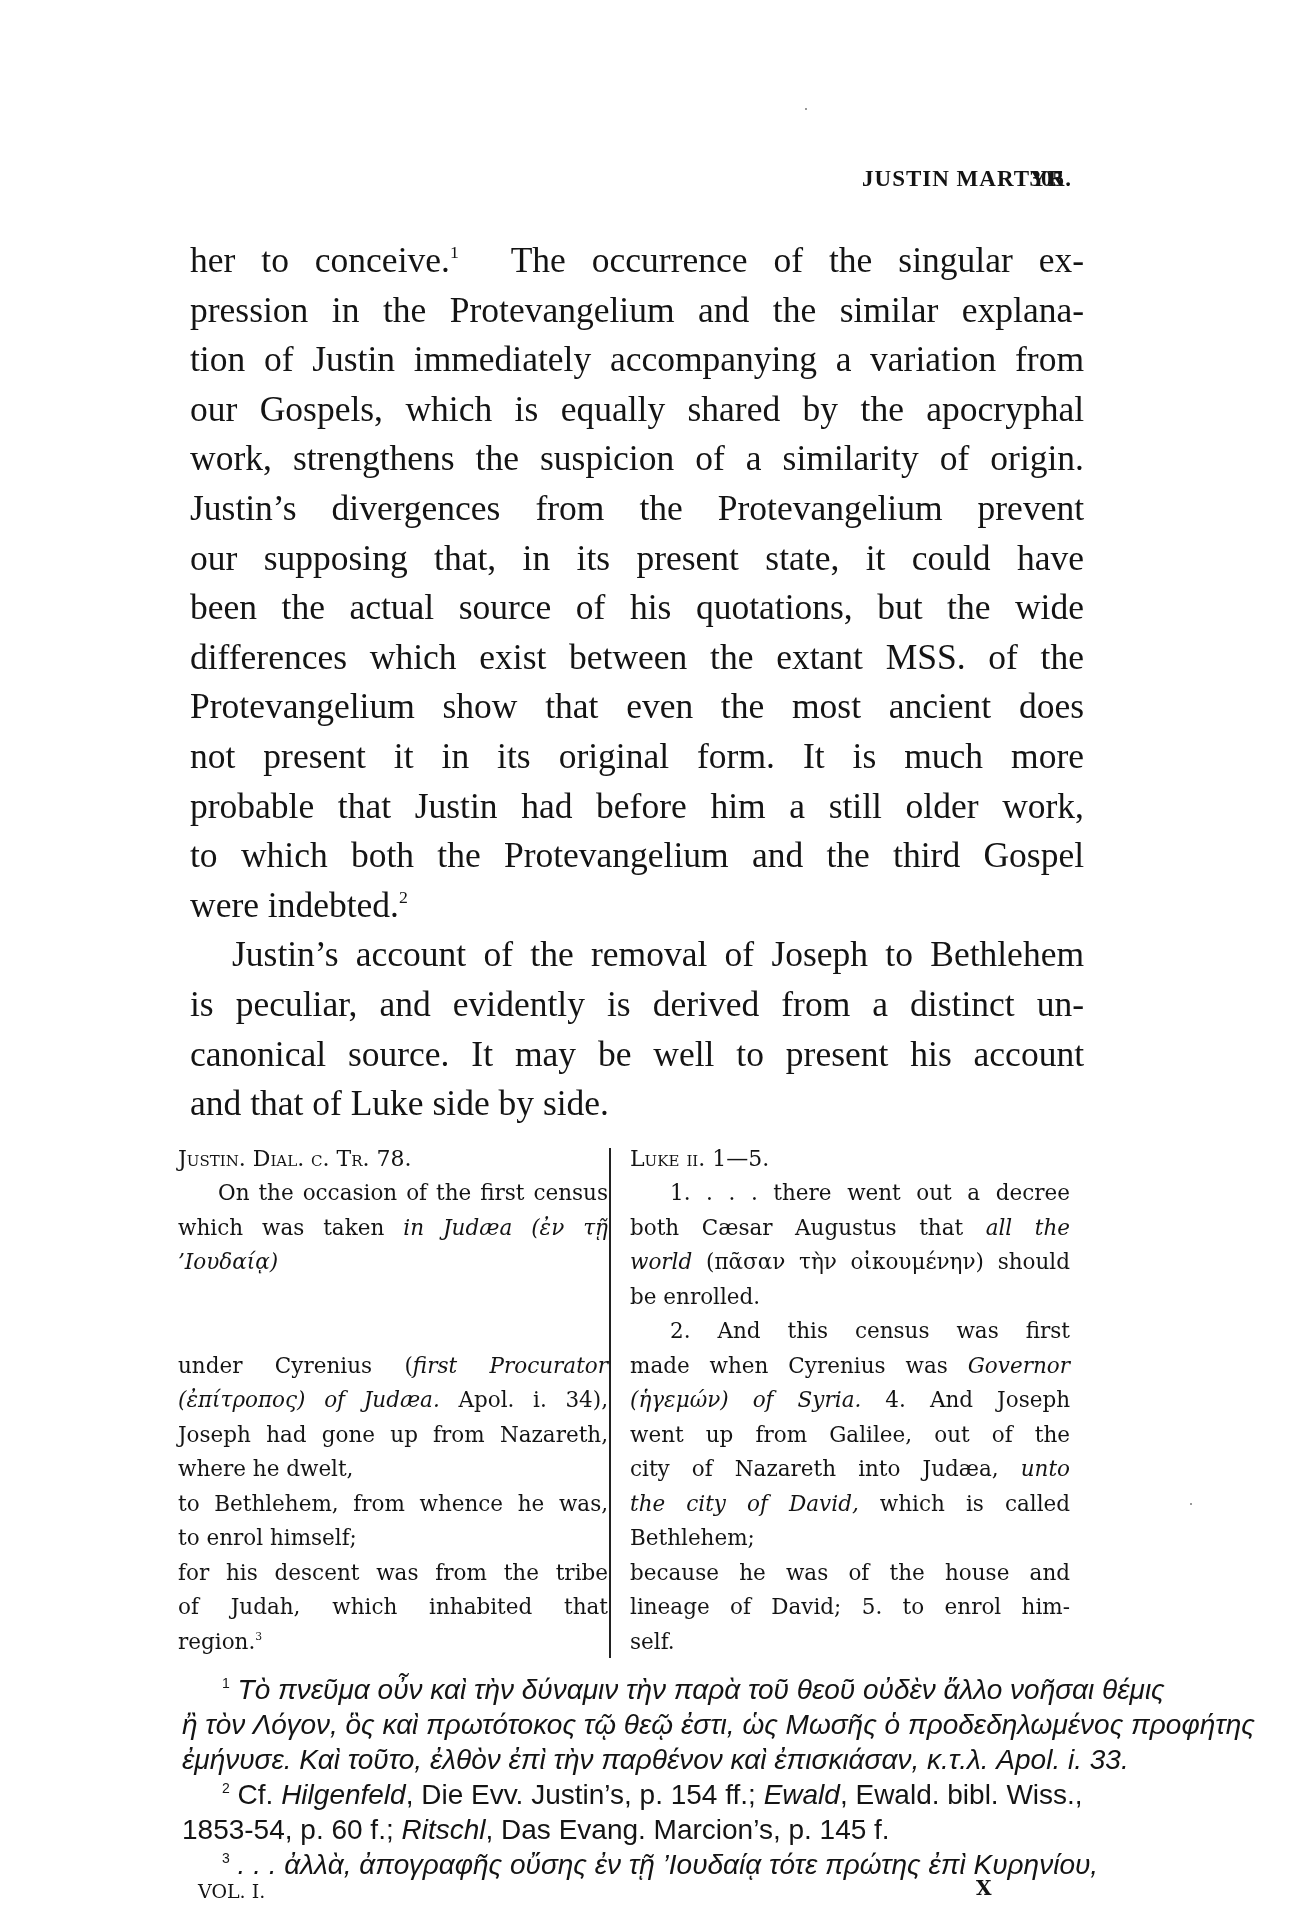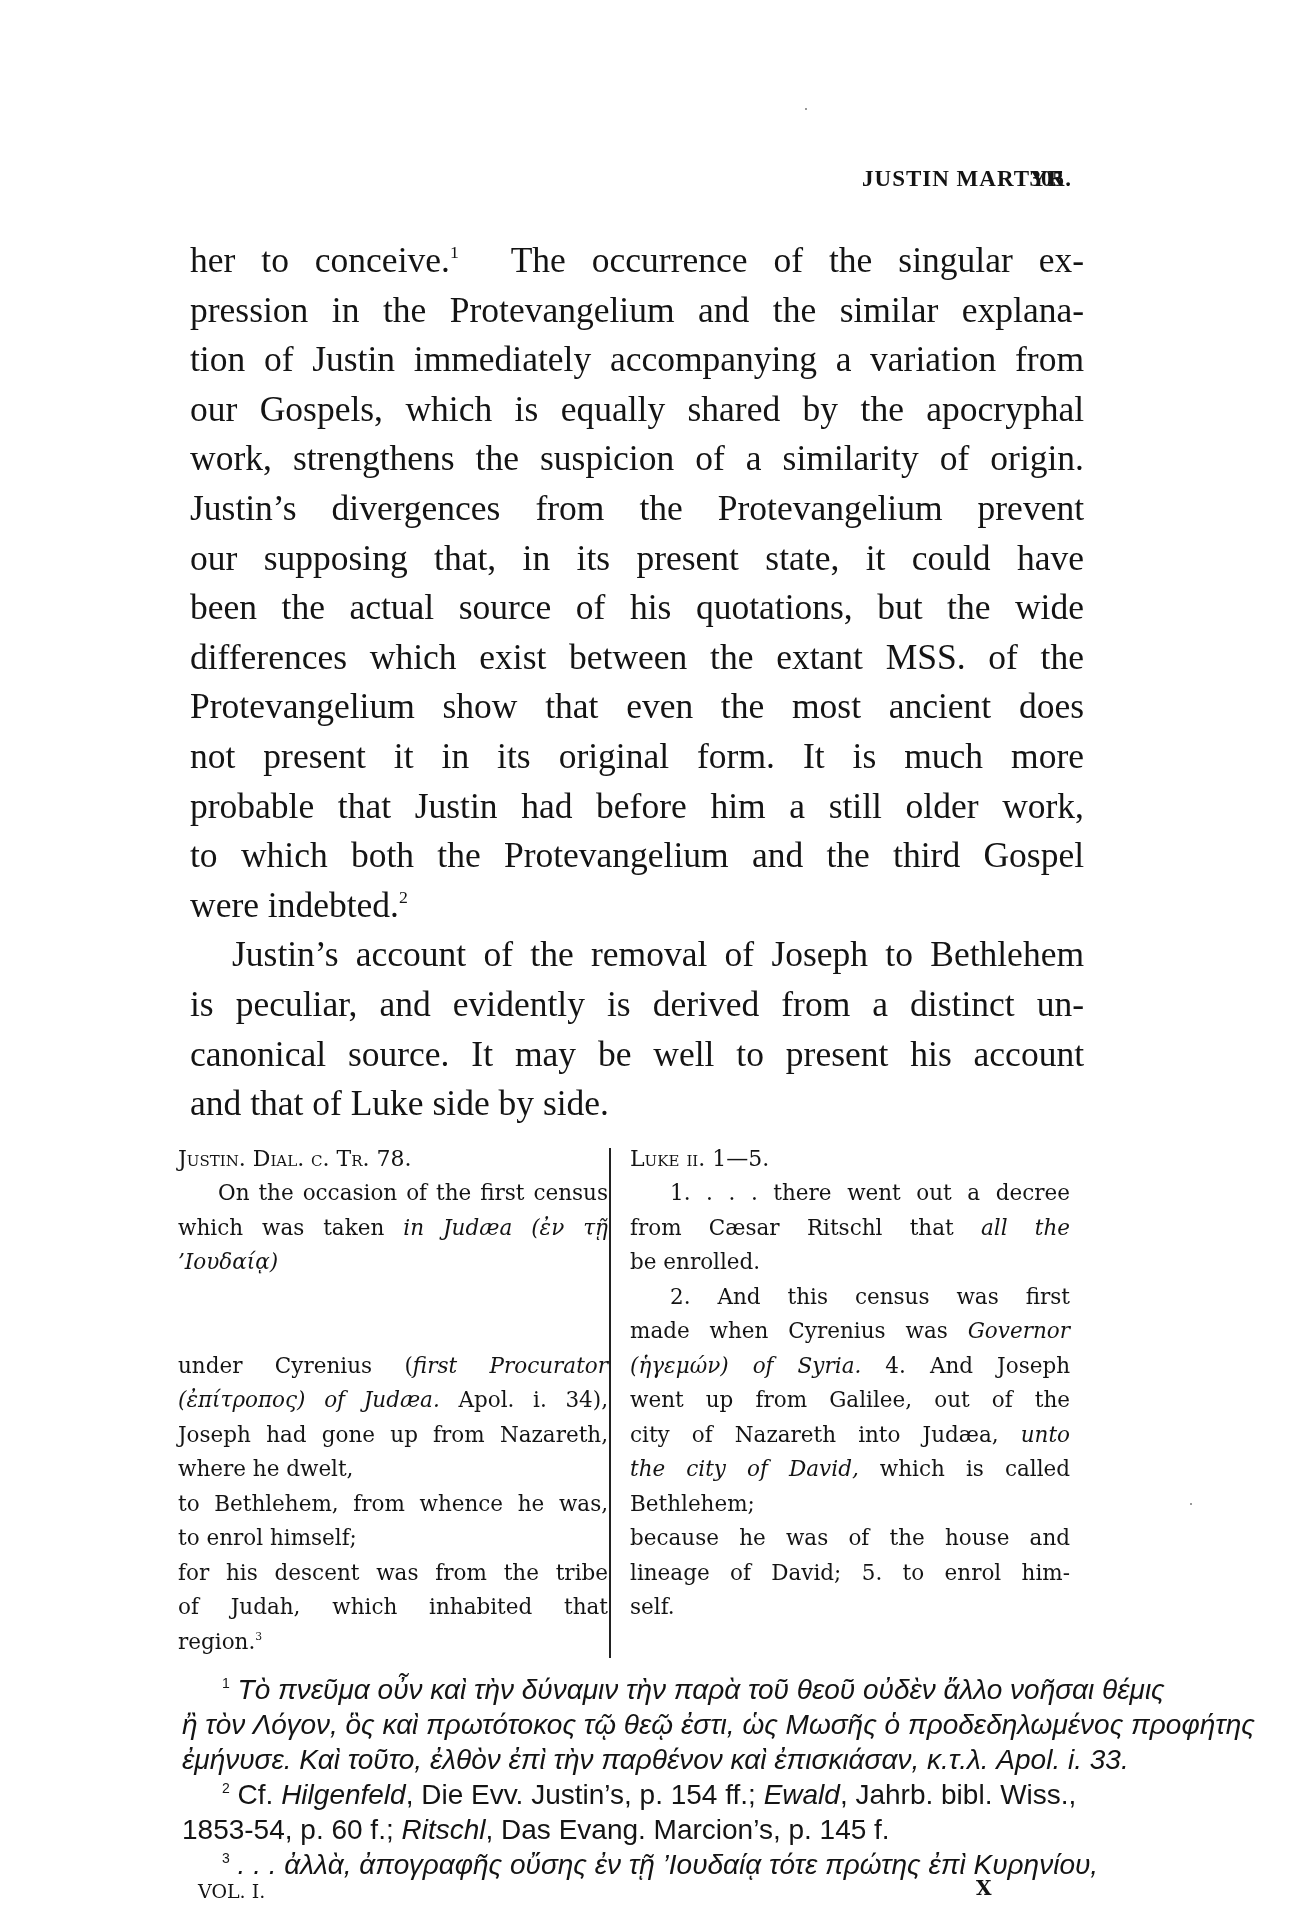--- a/index.html
+++ b/index.html
@@ -85,21 +85,22 @@
       <span class="pl">for his descent was from the tribe</span>
       <span class="pl">of Judah, which inhabited that</span>
       <span class="pl left-only"><span>region.</span><sup>3</sup></span>
     </div>
 
     <div class="col-divider"></div>
 
     <div class="col col-right">
       <div class="col-head">Luke ii. 1—5.</div>
       <span class="pl ind">1. . . . there went out a decree</span>
-      <span class="pl"><span>from Cæsar Ritschl that </span><i>all the</i></span>
+      <span class="pl"><span>both Cæsar Augustus that </span><i>all the</i></span>
+      <span class="pl"><i>world</i><span> (πᾶσαν τὴν οἰκουμένην) should</span></span>
       <span class="pl left-only">be enrolled.</span>
       <span class="pl ind">2. And this census was first</span>
       <span class="pl"><span>made when Cyrenius was </span><i>Governor</i></span>
       <span class="pl"><i>(ἡγεμών) </i><i>of Syria.</i><span>  4. And Joseph</span></span>
       <span class="pl">went up from Galilee, out of the</span>
       <span class="pl"><span>city of Nazareth into Judæa, </span><i>unto</i></span>
       <span class="pl"><i>the city of David,</i><span> which is called</span></span>
       <span class="pl left-only">Bethlehem;</span>
       <span class="pl">because he was of the house and</span>
       <span class="pl">lineage of David; 5. to enrol him-</span>
@@ -107,21 +108,21 @@
     </div>
   </div>
 
   <div class="footnotes">
     <div>
       <span class="fl ind"><sup>1</sup> <i>Τὸ πνεῦμα οὖν καὶ τὴν δύναμιν τὴν παρὰ τοῦ θεοῦ οὐδὲν ἄλλο νοῆσαι θέμις</i></span>
       <span class="fl"><i>ἢ τὸν Λόγον, ὃς καὶ πρωτότοκος τῷ θεῷ ἐστι, ὡς Μωσῆς ὁ προδεδηλωμένος προφήτης</i></span>
       <span class="fl"><i>ἐμήνυσε.  Καὶ τοῦτο, ἐλθὸν ἐπὶ τὴν παρθένον καὶ ἐπισκιάσαν, κ.τ.λ.  Apol. i. 33.</i></span>
     </div>
     <div>
-      <span class="fl ind"><sup>2</sup> <span>Cf. </span><i>Hilgenfeld</i><span>, Die Evv. Justin’s, p. 154 ff.; </span><i>Ewald</i><span>, Jahrb. bibl. Wiss.,</span></span>
+      <span class="fl ind"><sup>2</sup> <span>Cf. </span><i>Hilgenfeld</i><span>, Die Evv. Justin’s, p. 154 ff.; </span><i>Ewald</i><span>, Ewald. bibl. Wiss.,</span></span>
       <span class="fl left-only"><span>1853-54, p. 60 f.; </span><i>Ritschl</i><span>, Das Evang. Marcion’s, p. 145 f.</span></span>
     </div>
     <div>
       <span class="fl ind"><sup>3</sup> <i>. . . ἀλλὰ, ἀπογραφῆς οὔσης ἐν τῇ ’Ιουδαίᾳ τότε πρώτης ἐπὶ Κυρηνίου,</i></span>
     </div>
   </div>
 
   <div class="signature">VOL. I.</div>
   <div class="sig-mark">X</div>
 </div>

